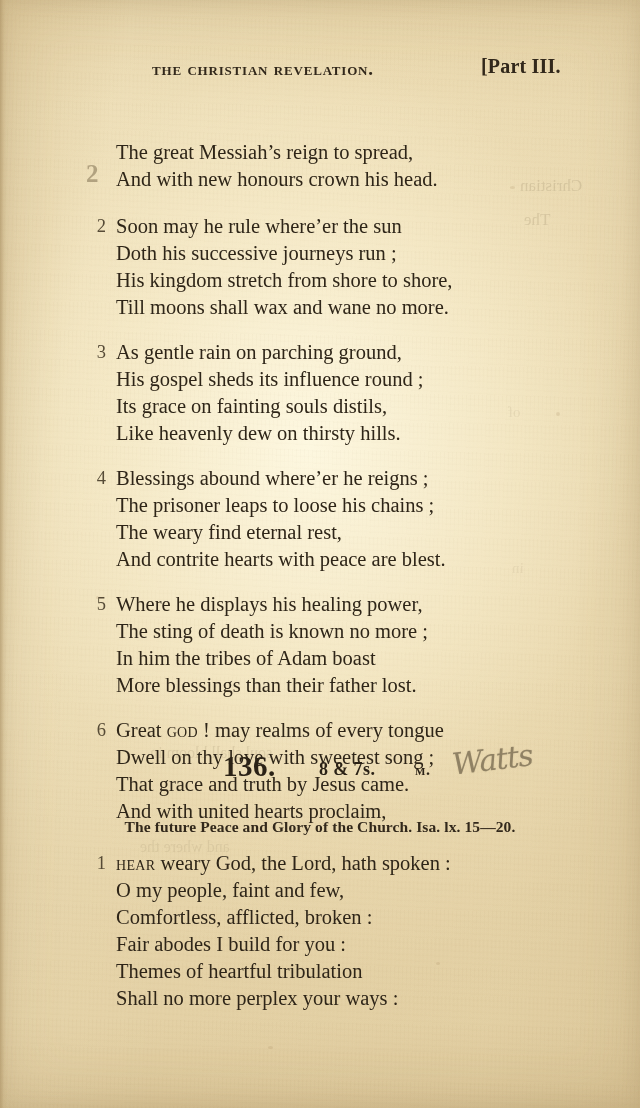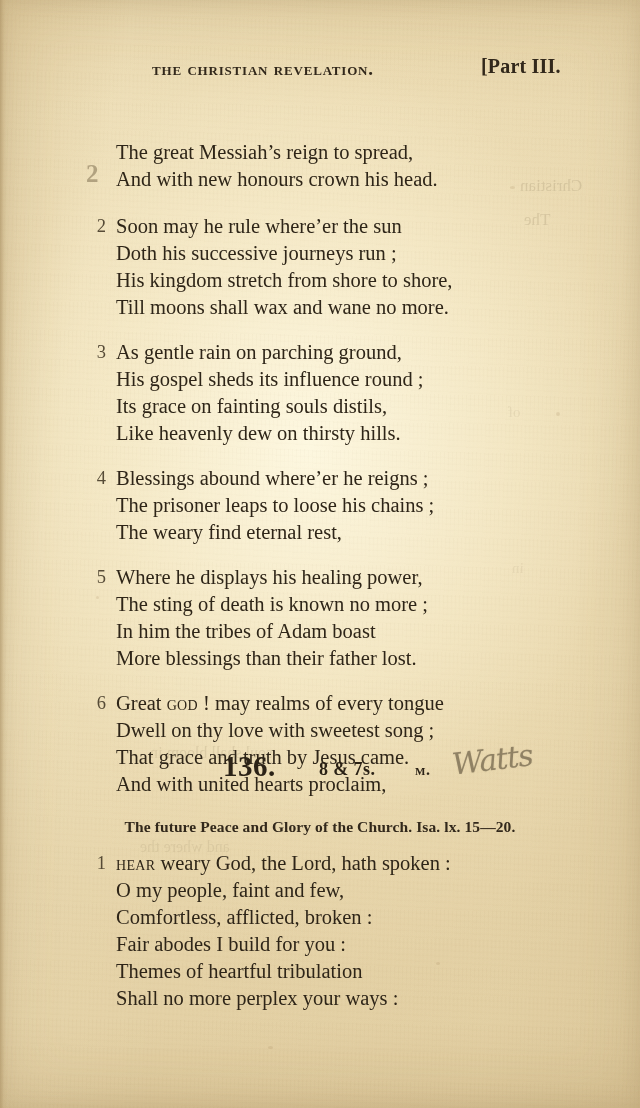--- a/index.html
+++ b/index.html
@@ -323,20 +323,21 @@
         <div class="line"><span class="vnum">3</span><span>As gentle rain on parching ground,</span></div>
         <div class="line">His gospel sheds its influence round ;</div>
         <div class="line">Its grace on fainting souls distils,</div>
         <div class="line">Like heavenly dew on thirsty hills.</div>
       </div>
 
       <div class="stanza">
         <div class="line"><span class="vnum">4</span><span>Blessings abound where’er he reigns ;</span></div>
         <div class="line">The prisoner leaps to loose his chains ;</div>
         <div class="line">The weary find eternal rest,</div>
+        <div class="line">And contrite hearts with peace are blest.</div>
       </div>
 
       <div class="stanza">
         <div class="line"><span class="vnum">5</span><span>Where he displays his healing power,</span></div>
         <div class="line">The sting of death is known no more ;</div>
         <div class="line">In him the tribes of Adam boast</div>
         <div class="line">More blessings than their father lost.</div>
       </div>
 
       <div class="stanza">

